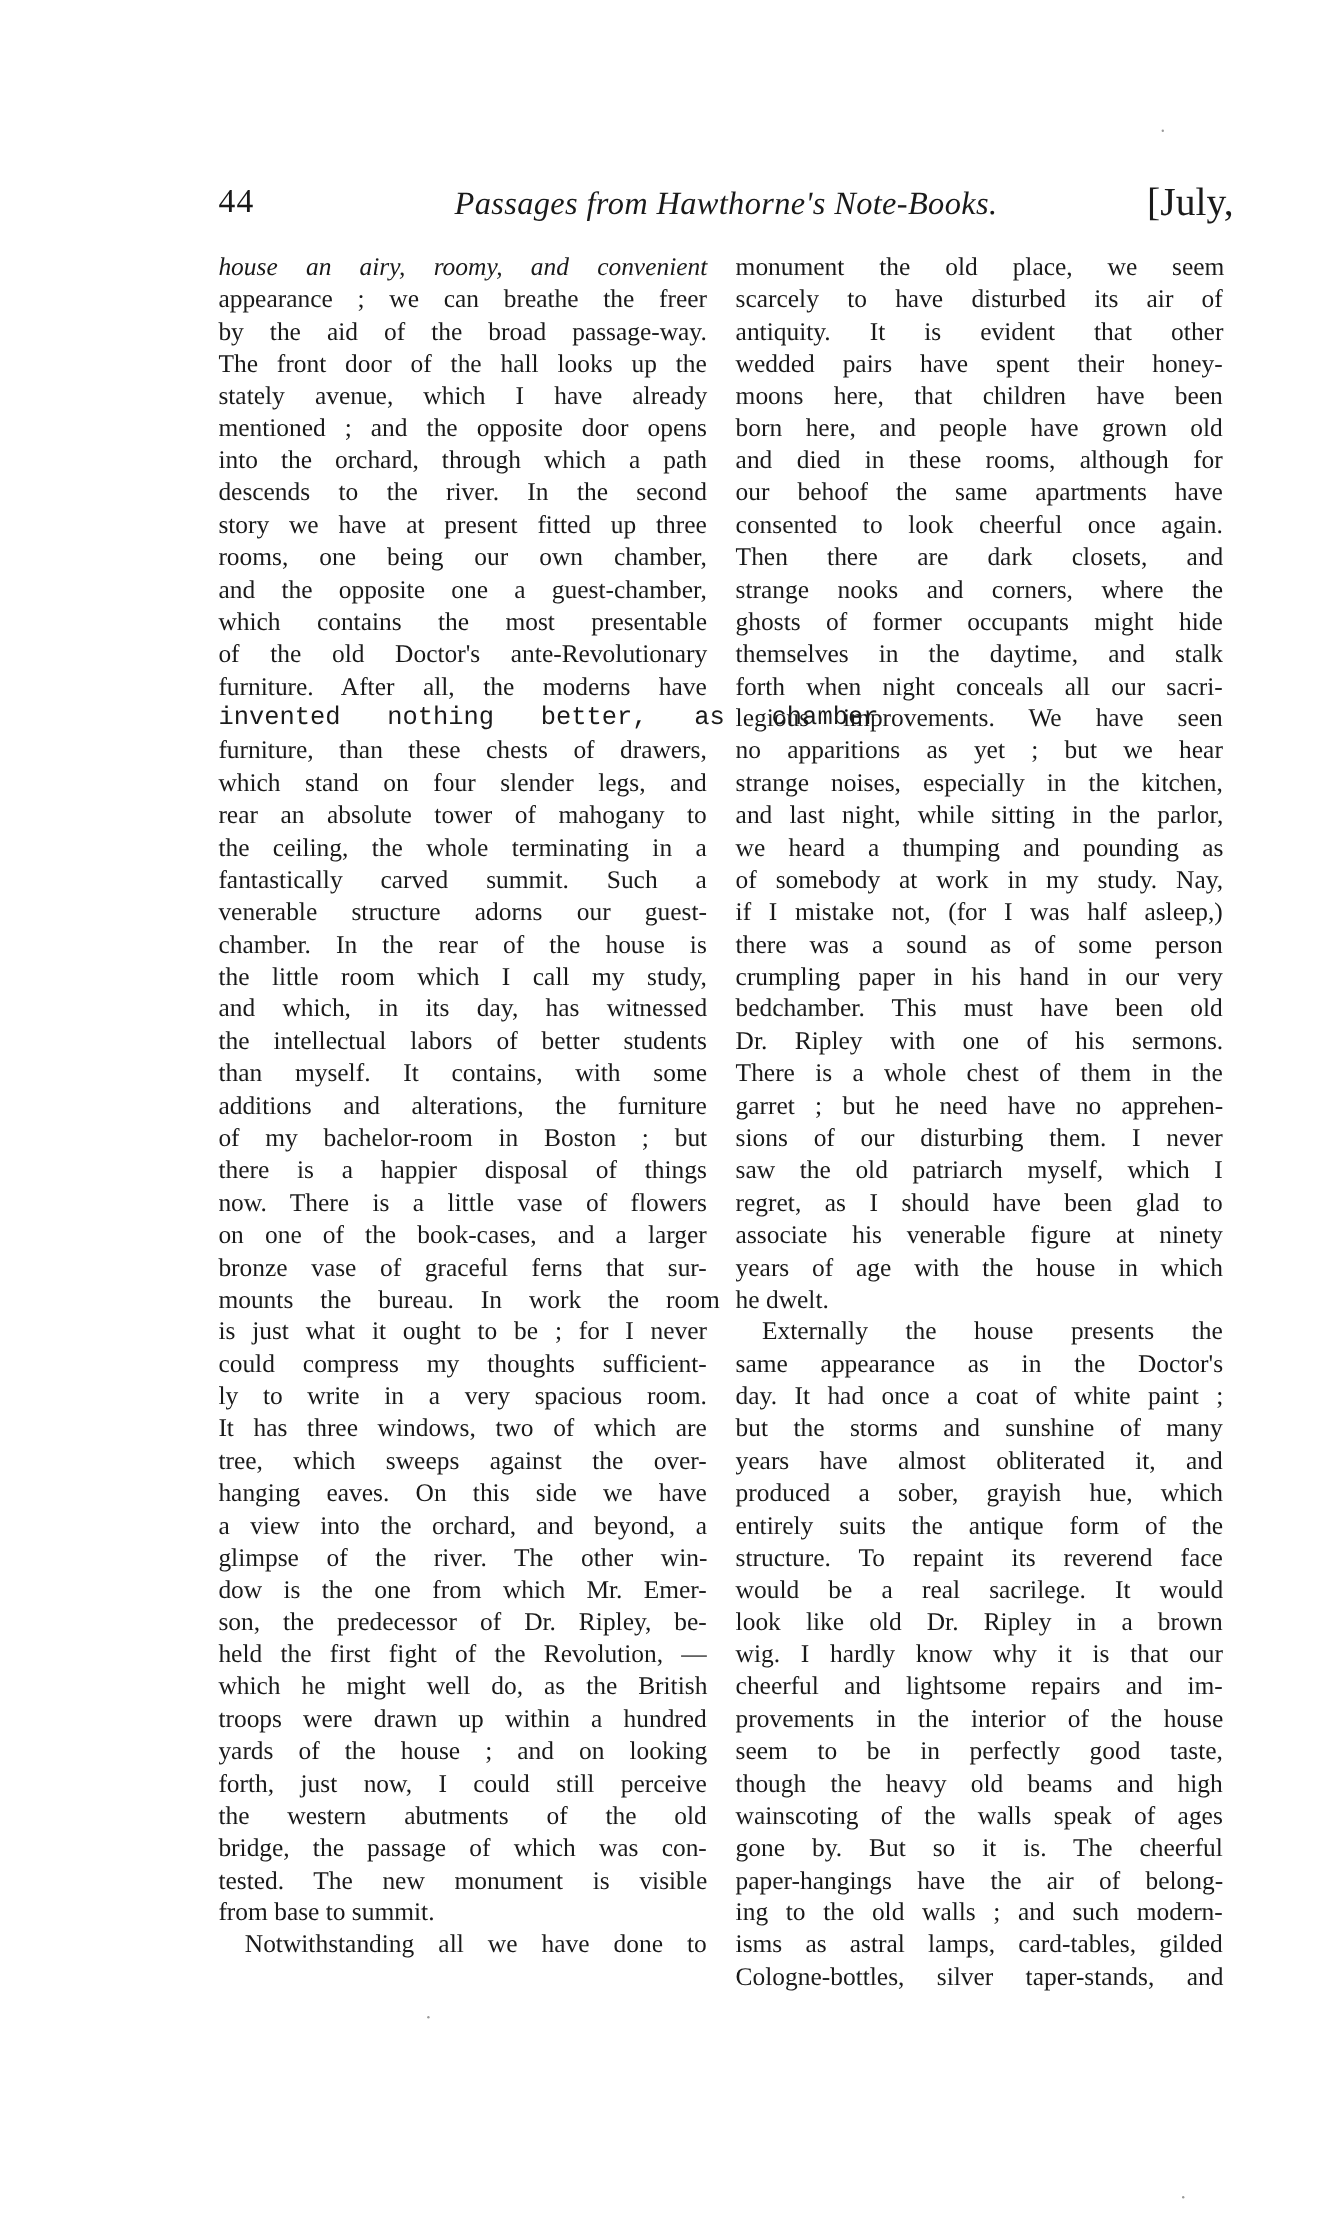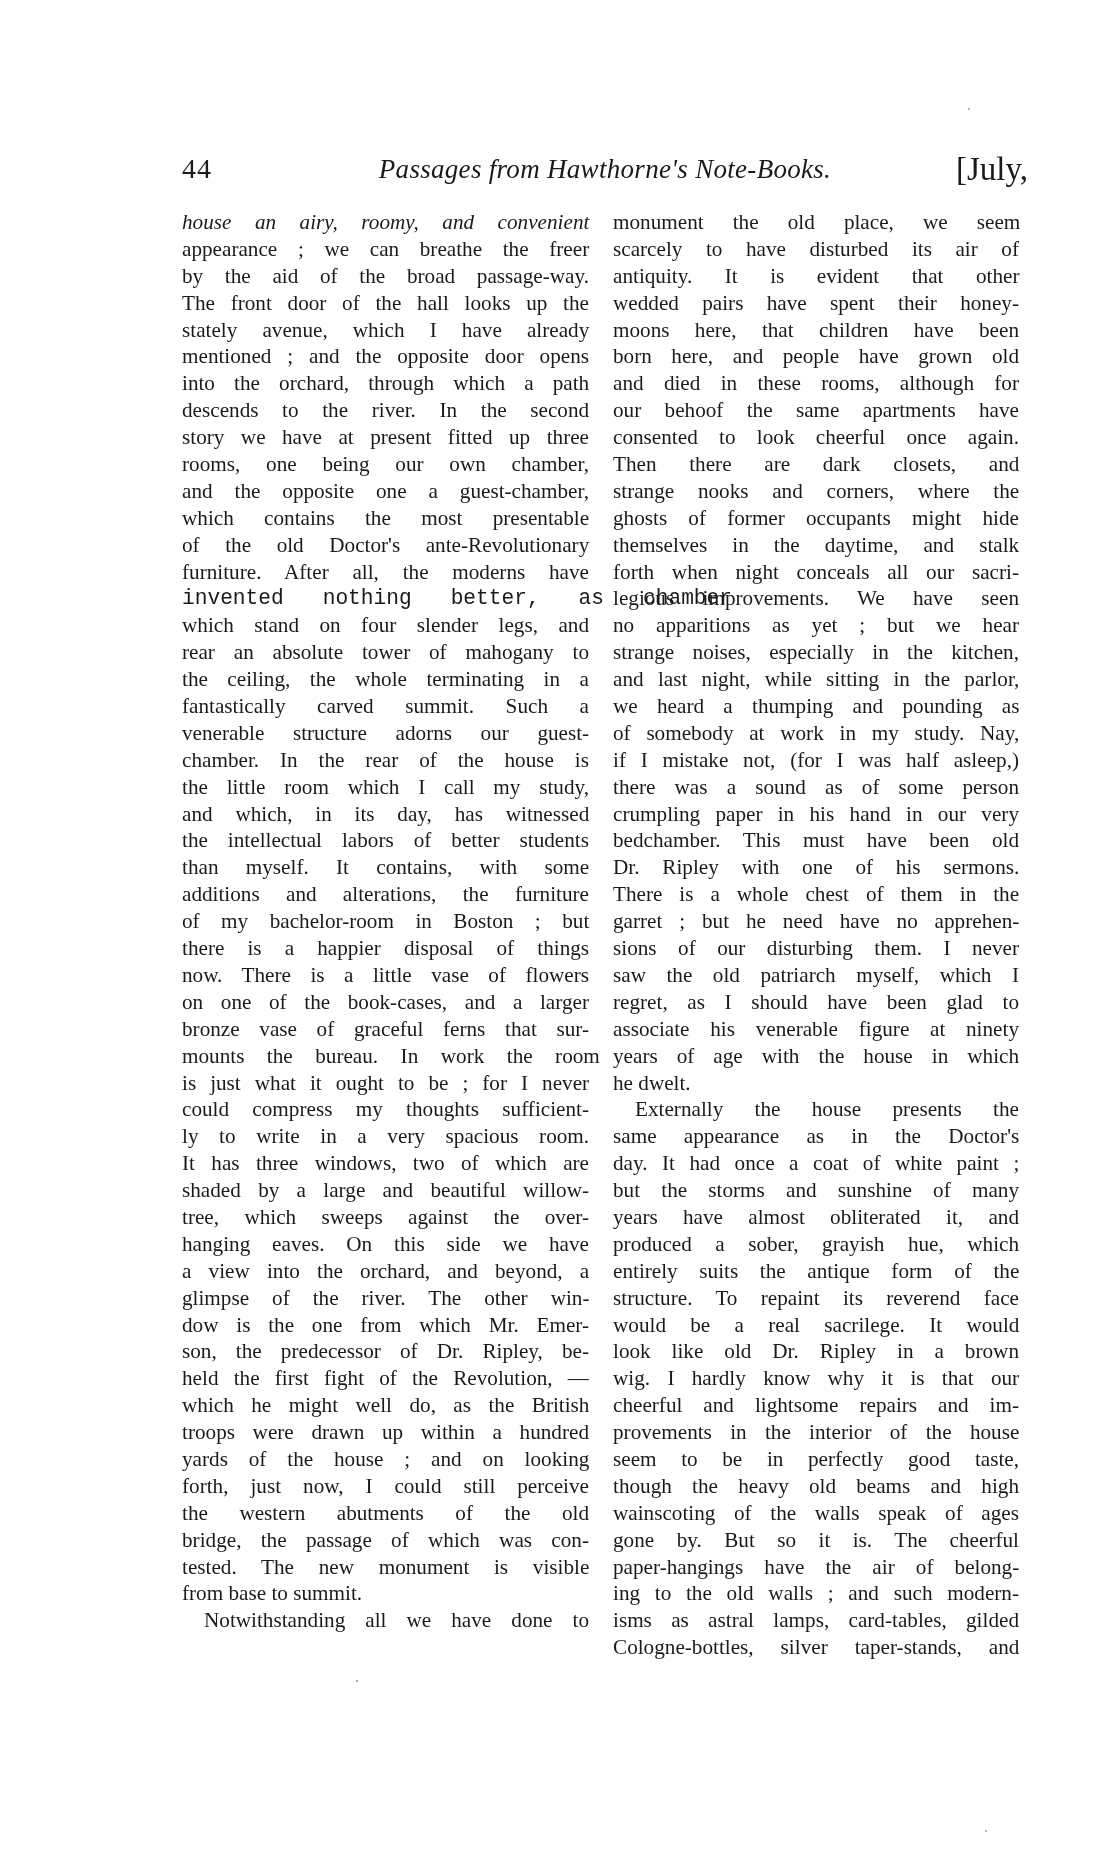--- a/index.html
+++ b/index.html
@@ -36,20 +36,21 @@
       <span class="line" style="word-spacing: 10.5px; display: block;">mentioned ; and the opposite door opens</span>
       <span class="line" style="word-spacing: 13.83px; display: block;">into the orchard, through which a path</span>
       <span class="line" style="word-spacing: 18.33px; display: block;">descends to the river. In the second</span>
       <span class="line" style="word-spacing: 11.14px; display: block;">story we have at present fitted up three</span>
       <span class="line" style="word-spacing: 20.4px; display: block;">rooms, one being our own chamber,</span>
       <span class="line" style="word-spacing: 16.6px; display: block;">and the opposite one a guest-chamber,</span>
       <span class="line" style="word-spacing: 25px; display: block;">which contains the most presentable</span>
       <span class="line" style="word-spacing: 20.25px; display: block;">of the old Doctor's ante-Revolutionary</span>
       <span class="line" style="word-spacing: 18.4px; display: block;">furniture. After all, the moderns have</span>
       <span class="line" style="word-spacing: 26.25px; display: block; font-family: Liberation Mono, monospace;">invented nothing better, as chamber</span>
+      <span class="line" style="word-spacing: 15.8px; display: block;">furniture, than these chests of drawers,</span>
       <span class="line" style="word-spacing: 15.17px; display: block;">which stand on four slender legs, and</span>
       <span class="line" style="word-spacing: 13.5px; display: block;">rear an absolute tower of mahogany to</span>
       <span class="line" style="word-spacing: 14.17px; display: block;">the ceiling, the whole terminating in a</span>
       <span class="line" style="word-spacing: 26.25px; display: block;">fantastically carved summit. Such a</span>
       <span class="line" style="word-spacing: 23.25px; display: block;">venerable structure adorns our guest-</span>
       <span class="line" style="word-spacing: 15.57px; display: block;">chamber. In the rear of the house is</span>
       <span class="line" style="word-spacing: 13.43px; display: block;">the little room which I call my study,</span>
       <span class="line" style="word-spacing: 17.5px; display: block;">and which, in its day, has witnessed</span>
       <span class="line" style="word-spacing: 14.6px; display: block;">the intellectual labors of better students</span>
       <span class="line" style="word-spacing: 22px; display: block;">than myself. It contains, with some</span>
@@ -57,21 +58,20 @@
       <span class="line" style="word-spacing: 16.17px; display: block;">of my bachelor-room in Boston ; but</span>
       <span class="line" style="word-spacing: 17.83px; display: block;">there is a happier disposal of things</span>
       <span class="line" style="word-spacing: 14.14px; display: block;">now. There is a little vase of flowers</span>
       <span class="line" style="word-spacing: 12.29px; display: block;">on one of the book-cases, and a larger</span>
       <span class="line" style="word-spacing: 14.33px; display: block;">bronze vase of graceful ferns that sur-</span>
       <span class="line" style="word-spacing: 17.17px; display: block;">mounts the bureau. In work the room</span>
       <span class="line" style="word-spacing: 8.7px; display: block;">is just what it ought to be ; for I never</span>
       <span class="line" style="word-spacing: 18px; display: block;">could compress my thoughts sufficient-</span>
       <span class="line" style="word-spacing: 15.29px; display: block;">ly to write in a very spacious room.</span>
       <span class="line" style="word-spacing: 11px; display: block;">It has three windows, two of which are</span>
-      <span class="line" style="word-spacing: 12px; display: block;">shaded by a large and beautiful willow-</span>
       <span class="line" style="word-spacing: 20px; display: block;">tree, which sweeps against the over-</span>
       <span class="line" style="word-spacing: 16.5px; display: block;">hanging eaves. On this side we have</span>
       <span class="line" style="word-spacing: 11.86px; display: block;">a view into the orchard, and beyond, a</span>
       <span class="line" style="word-spacing: 17.67px; display: block;">glimpse of the river. The other win-</span>
       <span class="line" style="word-spacing: 12.43px; display: block;">dow is the one from which Mr. Emer-</span>
       <span class="line" style="word-spacing: 13.83px; display: block;">son, the predecessor of Dr. Ripley, be-</span>
       <span class="line" style="word-spacing: 9.86px; display: block;">held the first fight of the Revolution, —</span>
       <span class="line" style="word-spacing: 12.14px; display: block;">which he might well do, as the British</span>
       <span class="line" style="word-spacing: 12.33px; display: block;">troops were drawn up within a hundred</span>
       <span class="line" style="word-spacing: 15.57px; display: block;">yards of the house ; and on looking</span>

